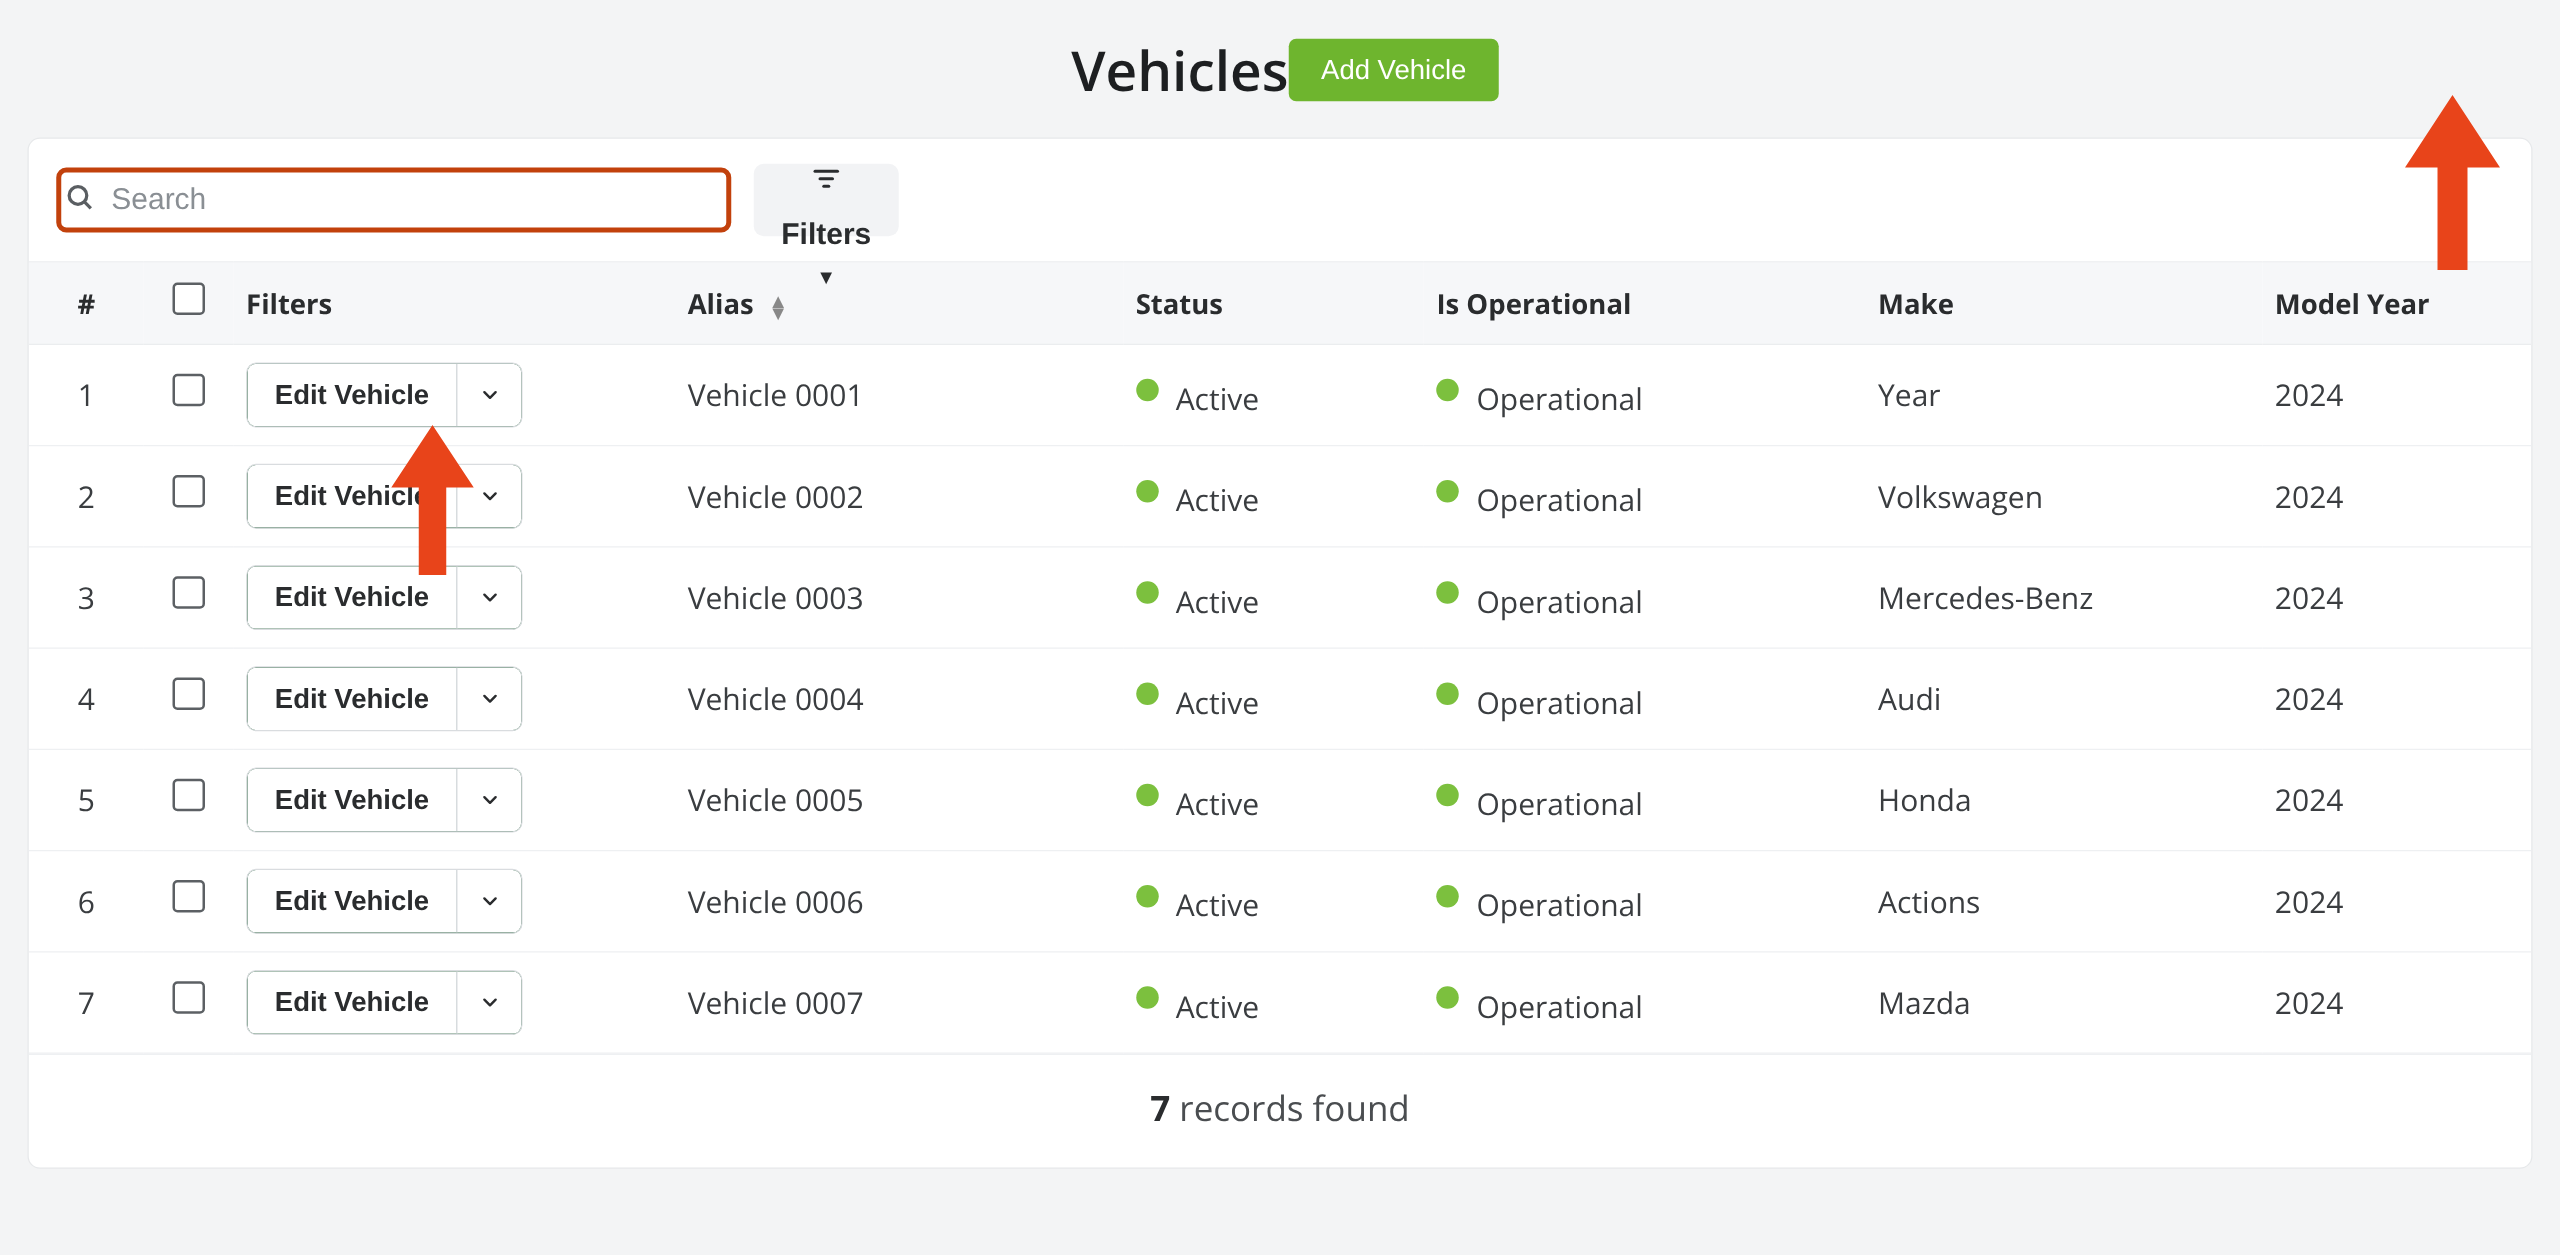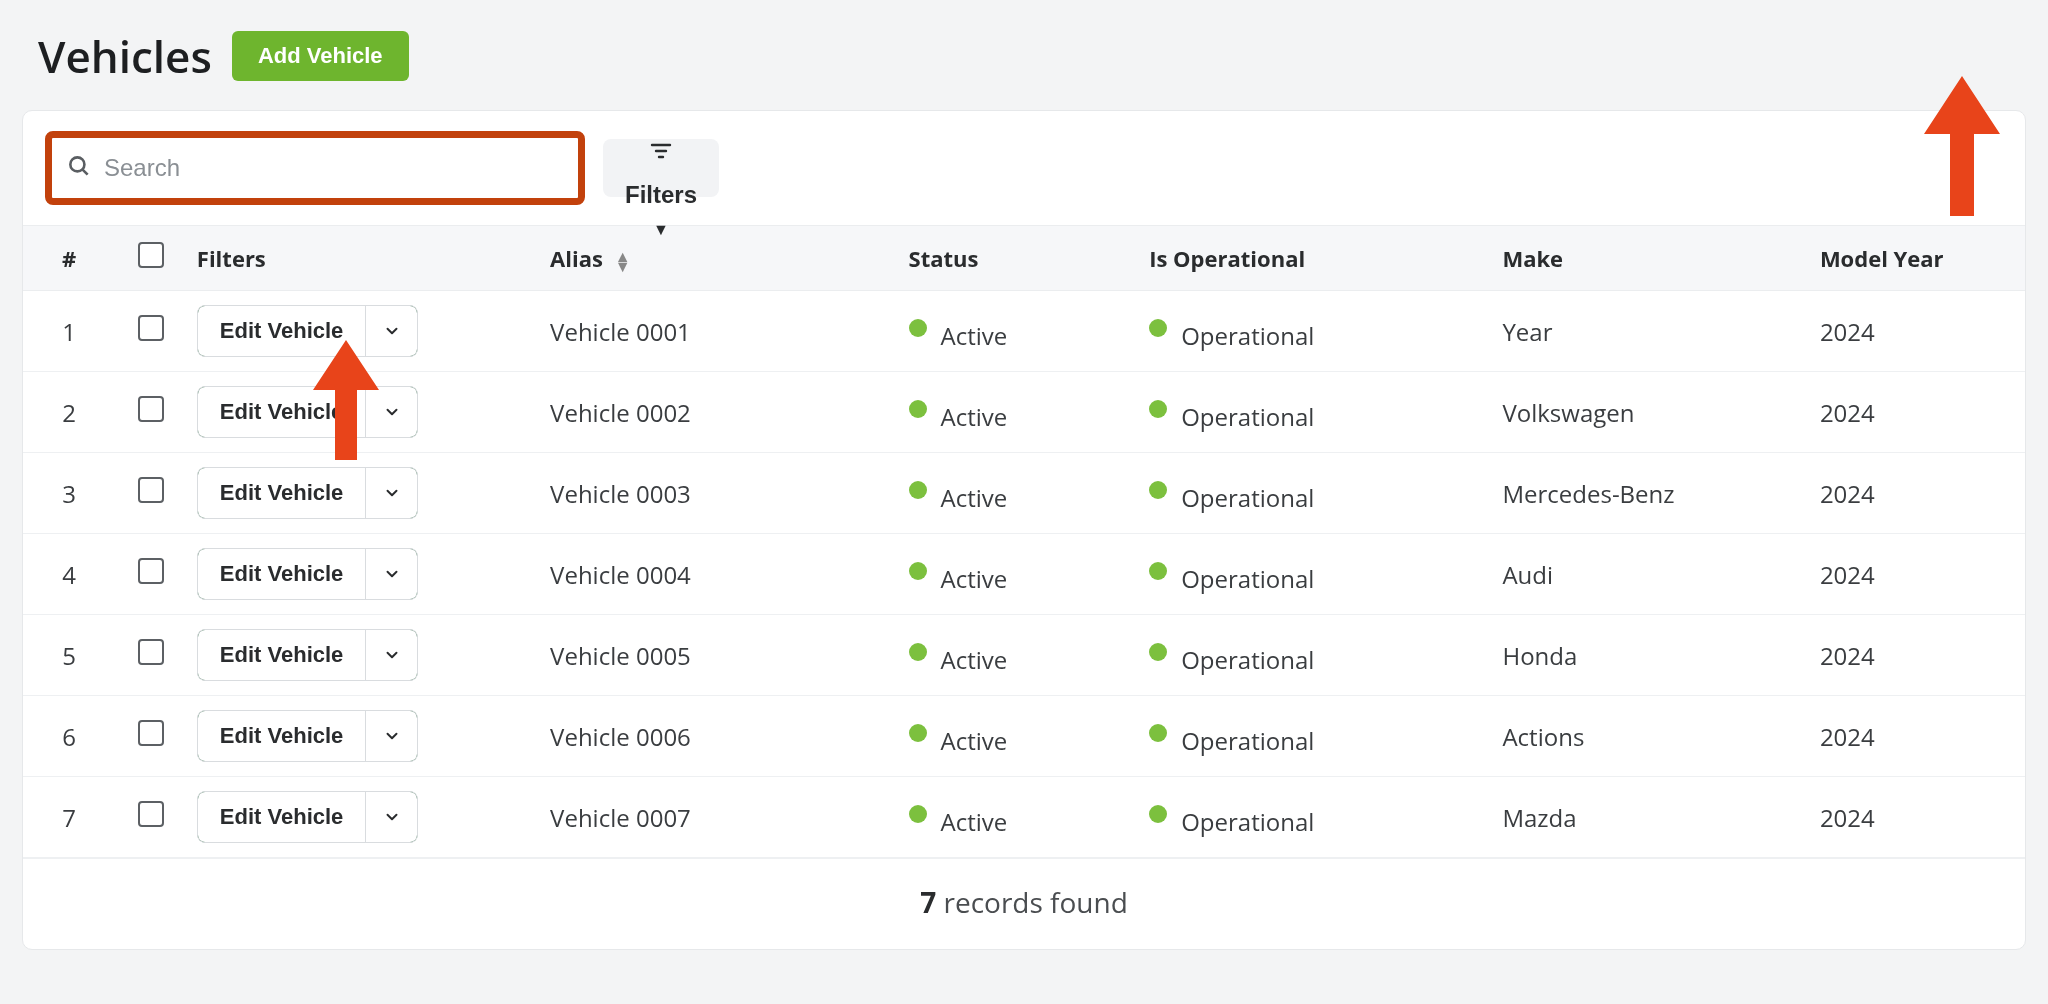--- a/index.html
+++ b/index.html
@@ -8,33 +8,32 @@
     background: #f3f4f5;
     color: #2a2c2e;
     width: 2048px;
   }
   .page {
     padding: 12px 22px 40px 22px;
   }
   .page-head {
     display: flex;
     align-items: center;
-    justify-content: flex-start;
+    justify-content: center;
     padding: 14px 8px 24px 16px;
-    gap: 20px;
   }
   .page-title {
     font-size: 44px;
     font-weight: 600;
     color: #1d1f21;
   }
   .btn-add {
     background: #6eb52e;
     color: #ffffff;
-    font-weight: 700;
+    font-weight: 400;
     font-size: 22px;
     padding: 12px 26px;
     border: none;
     border-radius: 6px;
     cursor: pointer;
   }
   .card {
     background: #ffffff;
     border: 1px solid #e6e8ea;
     border-radius: 10px;
@@ -43,25 +42,25 @@
   .toolbar {
     display: flex;
     align-items: center;
     gap: 18px;
     padding: 20px 22px;
   }
   .search-wrap {
     position: relative;
     display: flex;
     align-items: center;
-    border: 7px solid #c2410c;
+    border: 4px solid #c2410c;
     border-radius: 8px;
     width: 540px;
-    height: 74px;
-    padding: 0 14px;
+    height: 52px;
+    padding: 0 2px;
   }
   .search-wrap .icon {
     color: #5a5e62;
     margin-right: 12px;
     flex: 0 0 auto;
   }
   .search-wrap input {
     border: none;
     outline: none;
     font-size: 24px;

